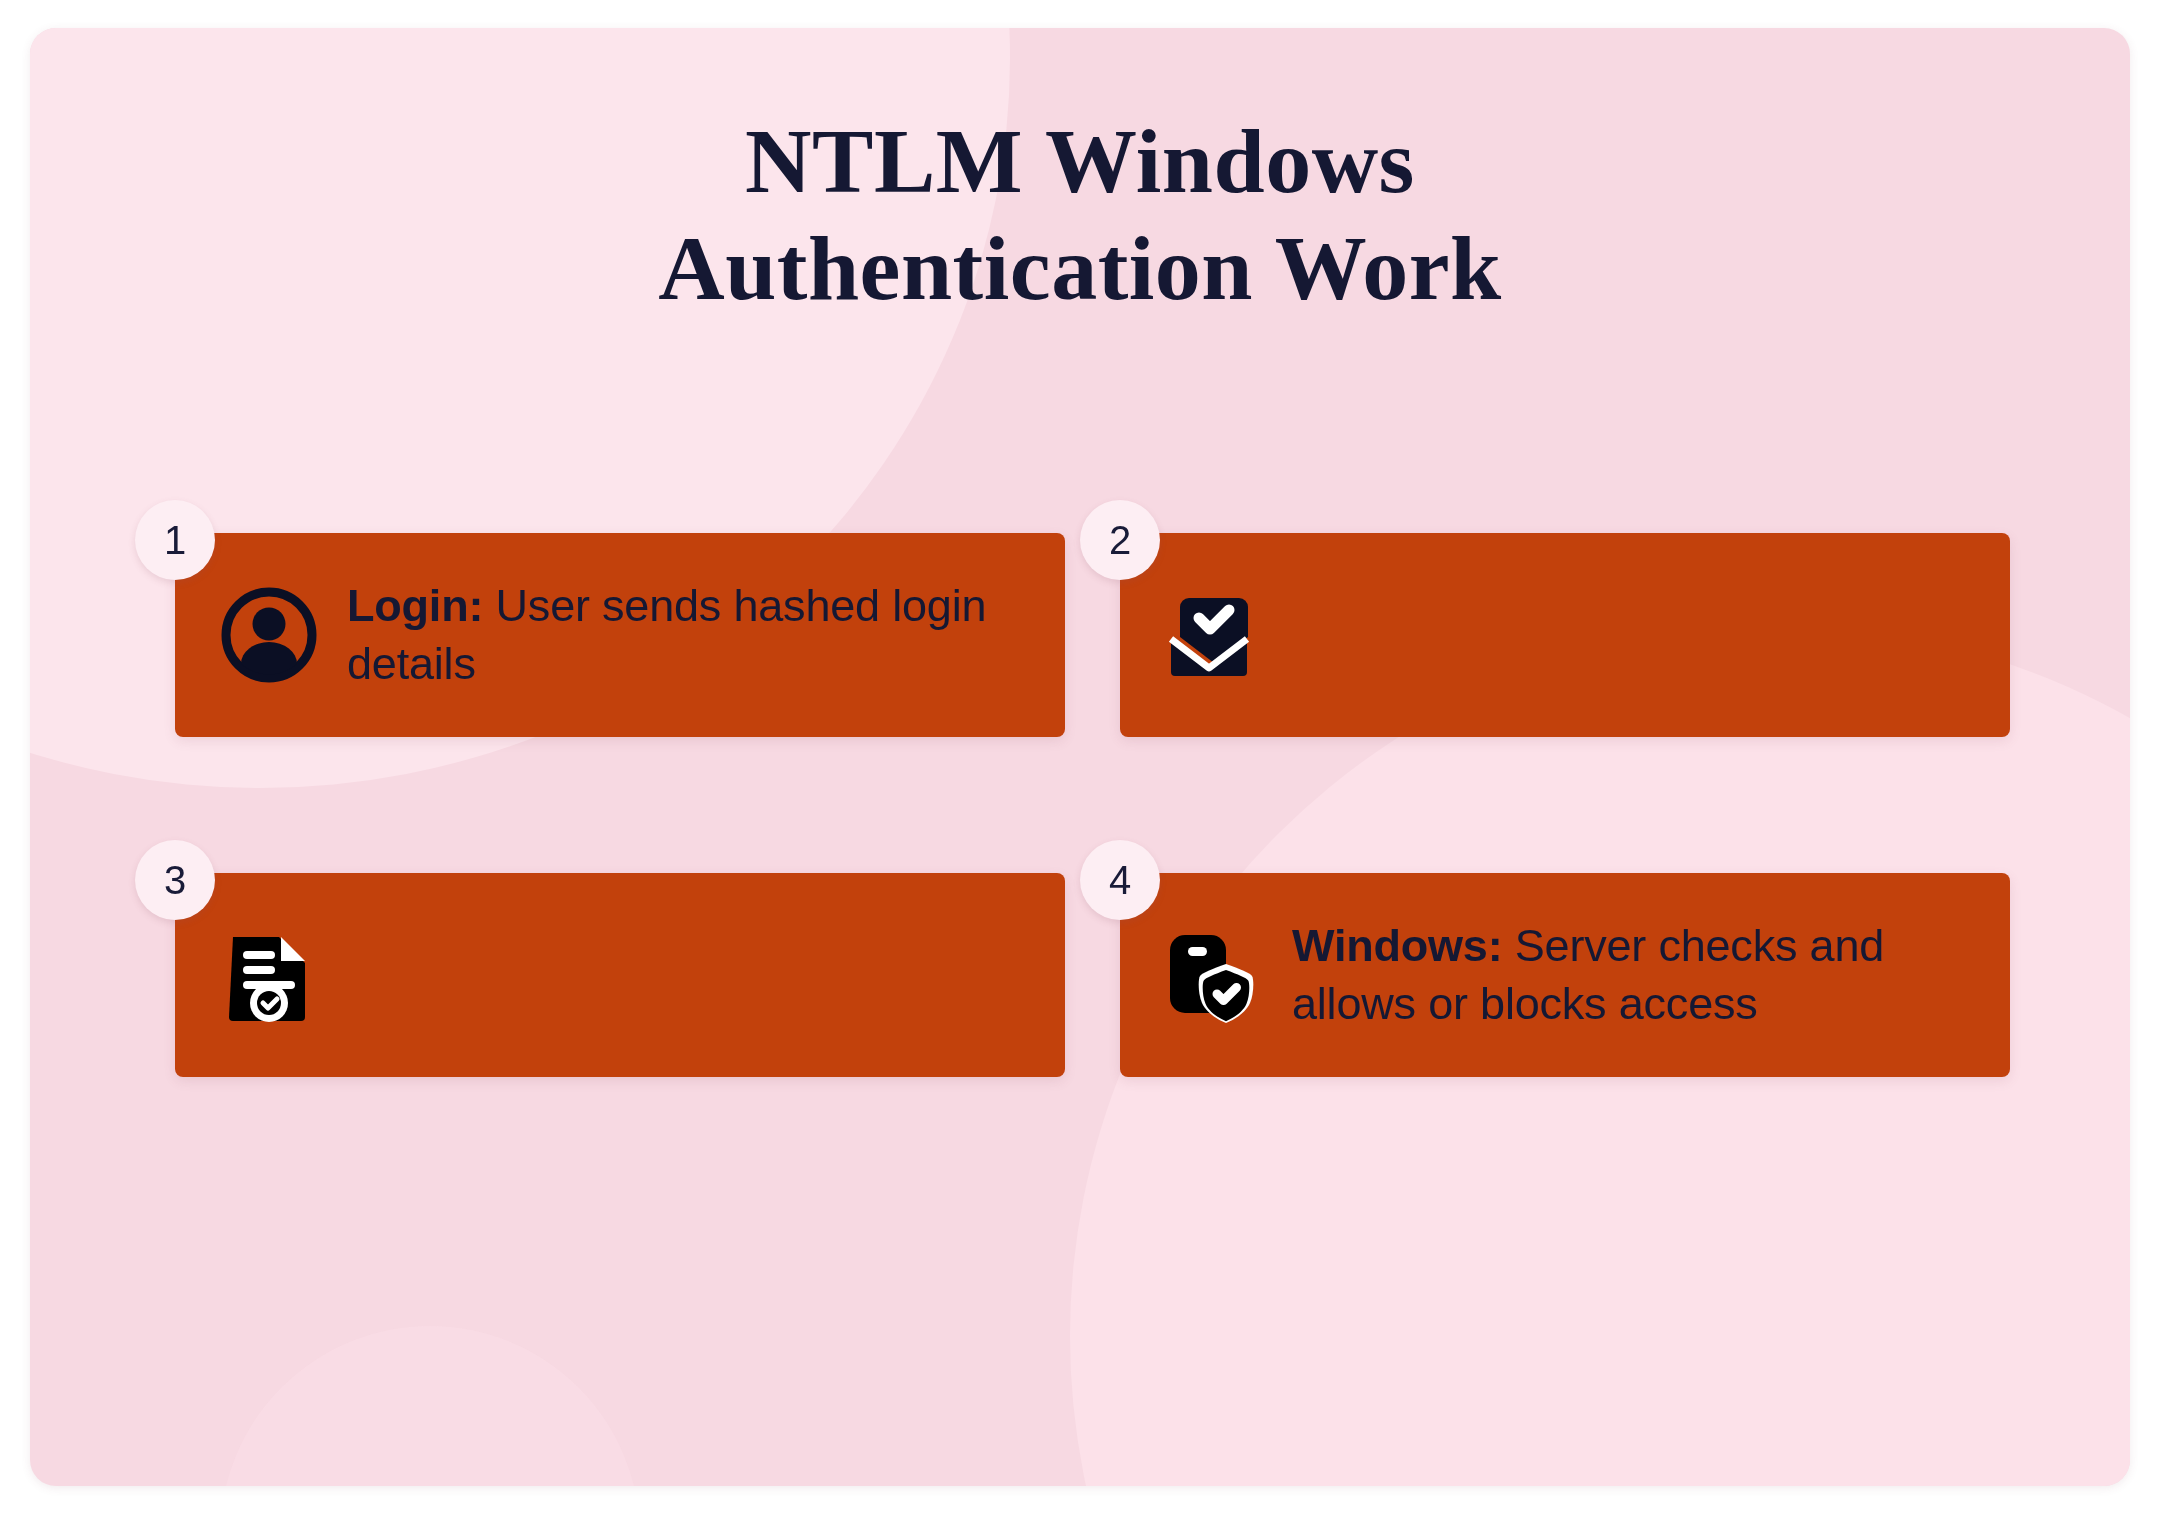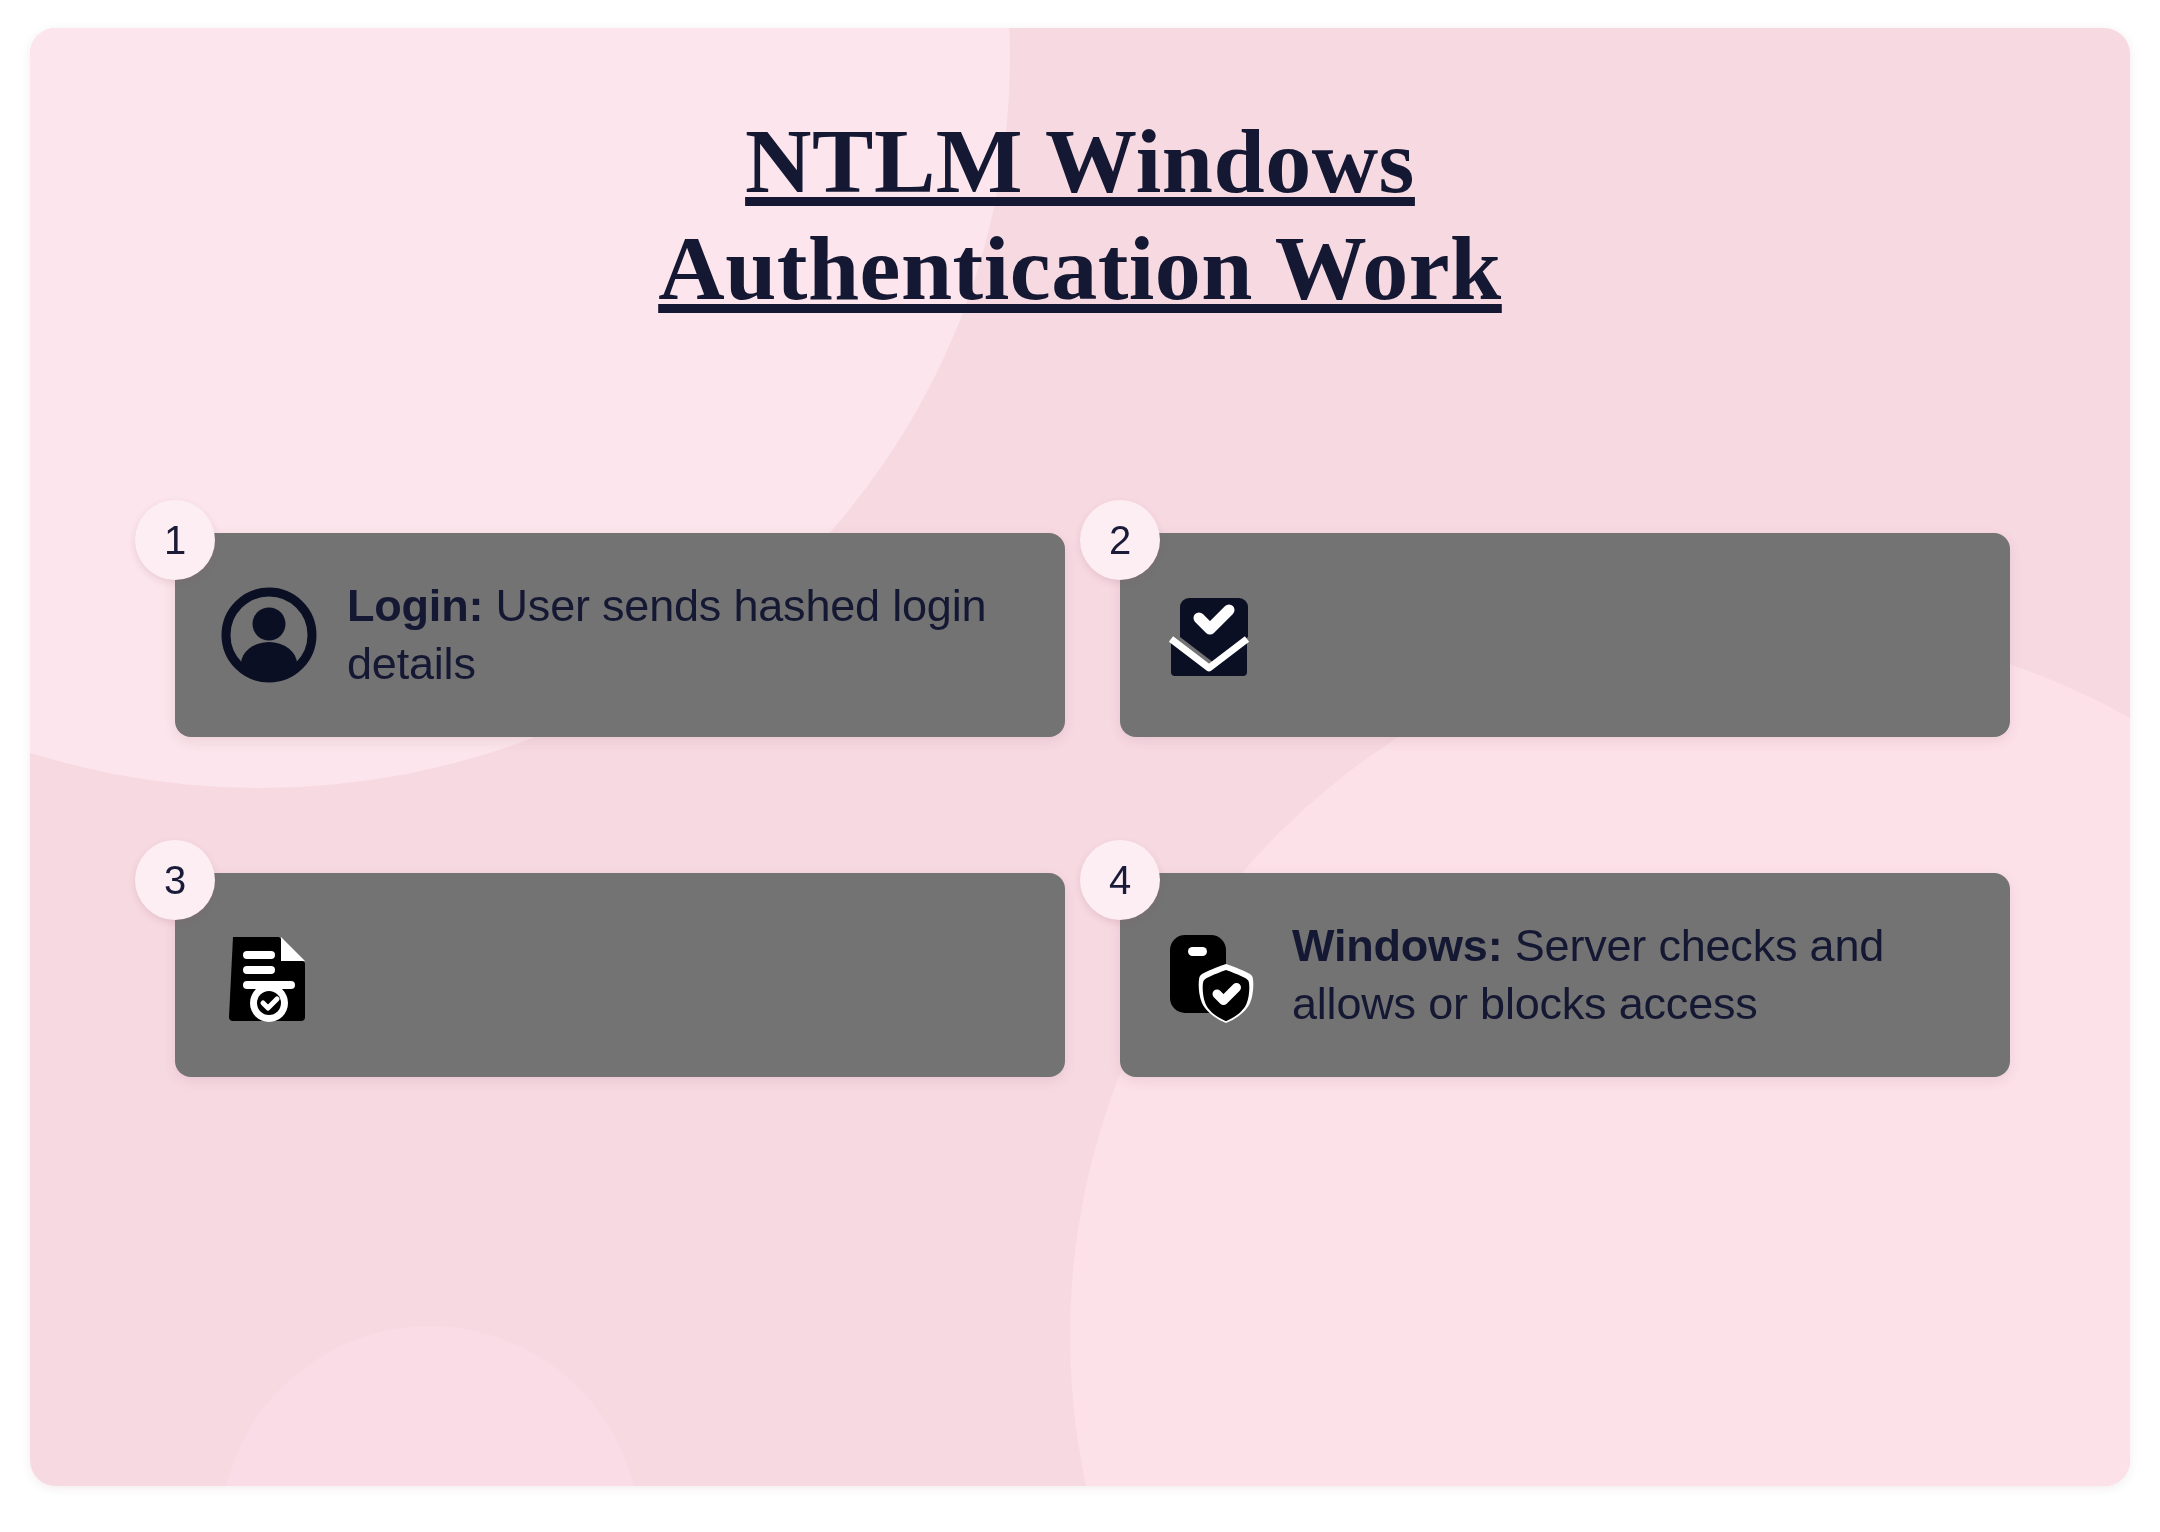--- a/index.html
+++ b/index.html
@@ -63,21 +63,21 @@
     top: 80px;
     width: 2100px;
     text-align: center;
     font-family: "Liberation Serif", serif;
     font-weight: 700;
     font-size: 92px;
     line-height: 1.16;
     color: #151833;
     letter-spacing: 0.5px;
   }
-  #page-title .title-line { display: block; text-decoration: underline; }
+  #page-title .title-line { display: block; }
 
   
   #steps-grid {
     position: absolute;
     left: 145px;
     top: 505px;
     width: 1835px;
   }
   .step-row {
     display: flex;
@@ -107,22 +107,22 @@
     color: #191b38;
     z-index: 3;
   }
 
   .step-card {
     position: absolute;
     left: 0;
     top: 0;
     width: 100%;
     height: 100%;
-    background: #737373;
-    border-radius: 16px;
+    background: #c2410c;
+    border-radius: 8px;
     box-shadow: 0 4px 12px rgba(140, 80, 100, 0.13);
     display: flex;
     align-items: center;
     padding: 0 38px 0 42px;
     box-sizing: border-box;
     z-index: 2;
   }
 
   .step-icon {
     flex: 0 0 auto;

